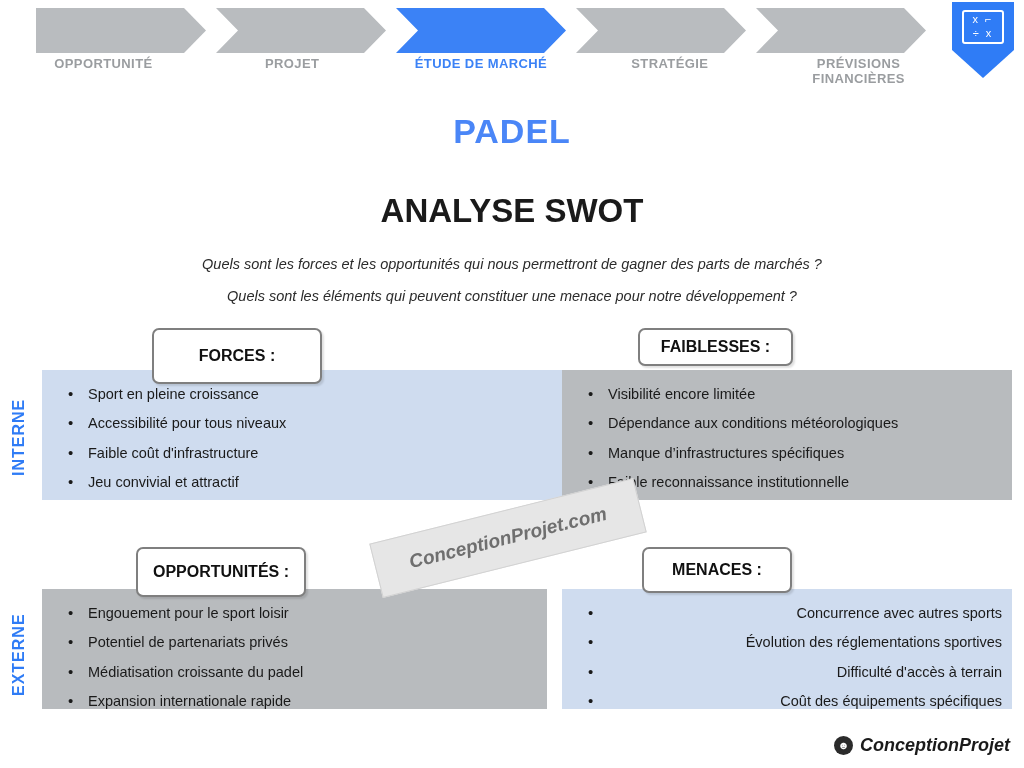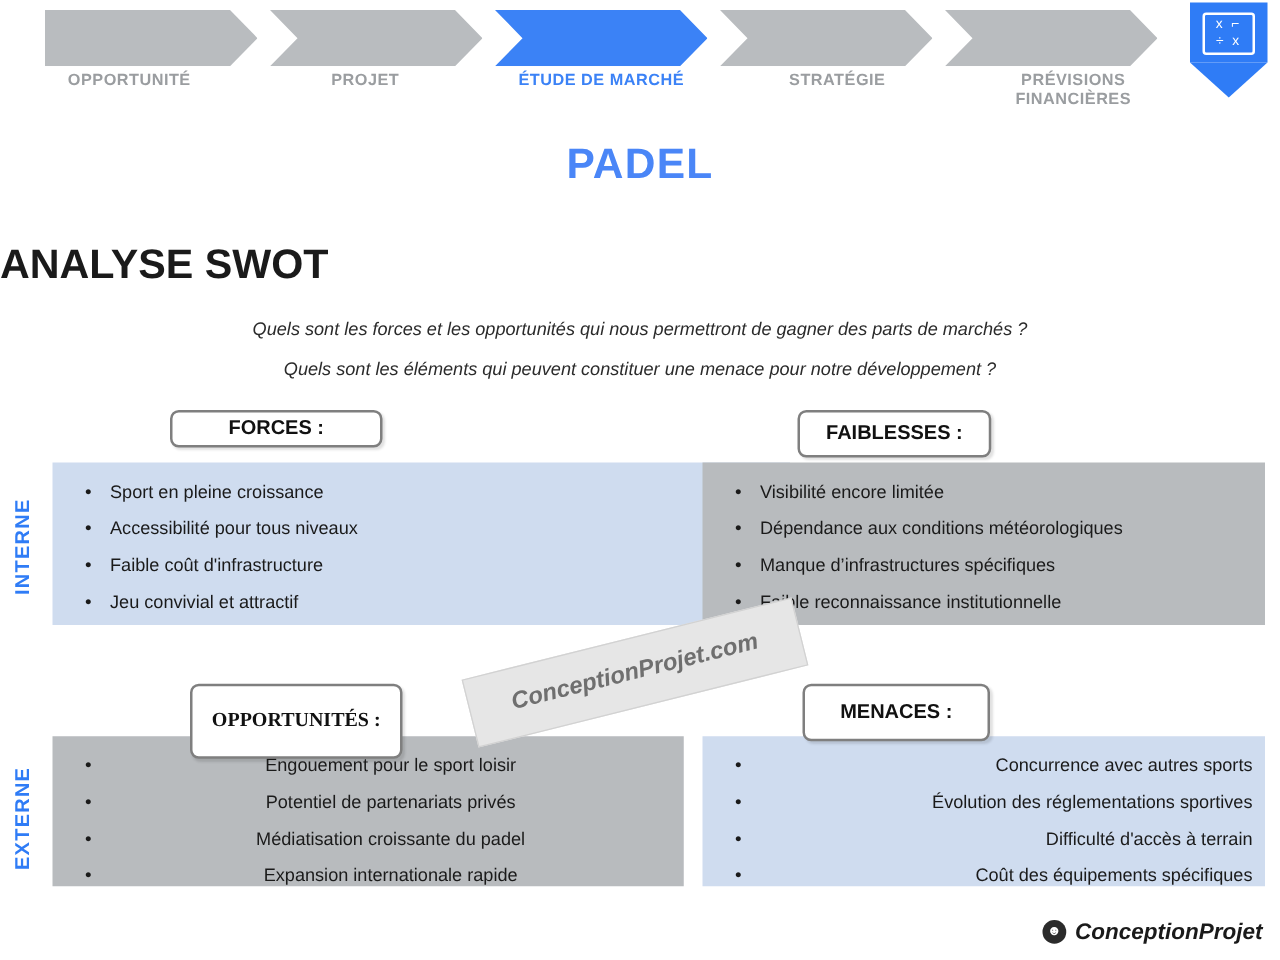--- a/index.html
+++ b/index.html
@@ -74,20 +74,21 @@
 
   
   .brand {
     position: absolute; top: 112px; left: 0; width: 1024px;
     text-align: center;
     font-size: 34px; font-weight: bold; color: #4a86f7;
     letter-spacing: 1px;
   }
   .maintitle {
     position: absolute; top: 192px; left: 0; width: 1024px;
+    text-align: center;
     font-size: 33px; font-weight: bold; color: #1a1a1a;
   }
   .sub1, .sub2 {
     position: absolute; left: 0; width: 1024px; text-align: center;
     font-style: italic; font-size: 14.5px; color: #2b2b2b;
   }
   .sub1 { top: 256px; }
   .sub2 { top: 288px; }
 
   
@@ -125,26 +126,26 @@
     font-size: 14.5px; color: #1a1a1a;
     margin: 0 0 12px 0; line-height: 1.2;
   }
   .panel li::before {
     content: "•";
     position: absolute; left: -20px; top: -1px;
     color: #1a1a1a; font-size: 15px;
   }
 
   
-  #forces-header   { left: 136px; top: 328px; width: 170px; height: 30px; }
+  #forces-header   { left: 152px; top: 328px; width: 170px; height: 56px; }
   #forces-panel    { left: 42px;  top: 370px; width: 590px; height: 130px; }
   #faiblesses-header { left: 638px; top: 328px; width: 155px; height: 38px; }
   #faiblesses-panel  { left: 562px; top: 370px; width: 450px; height: 130px; }
-  #opportunites-header { left: 152px; top: 547px; width: 170px; height: 60px; font-family: Liberation Serif, serif; }
-  #opportunites-panel  { left: 42px;  top: 589px; width: 505px; height: 120px; text-align: center; }
+  #opportunites-header { left: 136px; top: 547px; width: 170px; height: 50px; }
+  #opportunites-panel  { left: 42px;  top: 589px; width: 505px; height: 120px; }
   #menaces-header  { left: 642px; top: 547px; width: 150px; height: 46px; }
   #menaces-panel   { left: 562px; top: 589px; width: 450px; height: 120px; text-align: right; }
 
   
   .watermark {
     position: absolute;
     left: 372px; top: 510px;
     width: 272px; height: 56px;
     background: #e6e6e6;
     border: 1px solid #d2d2d2;

